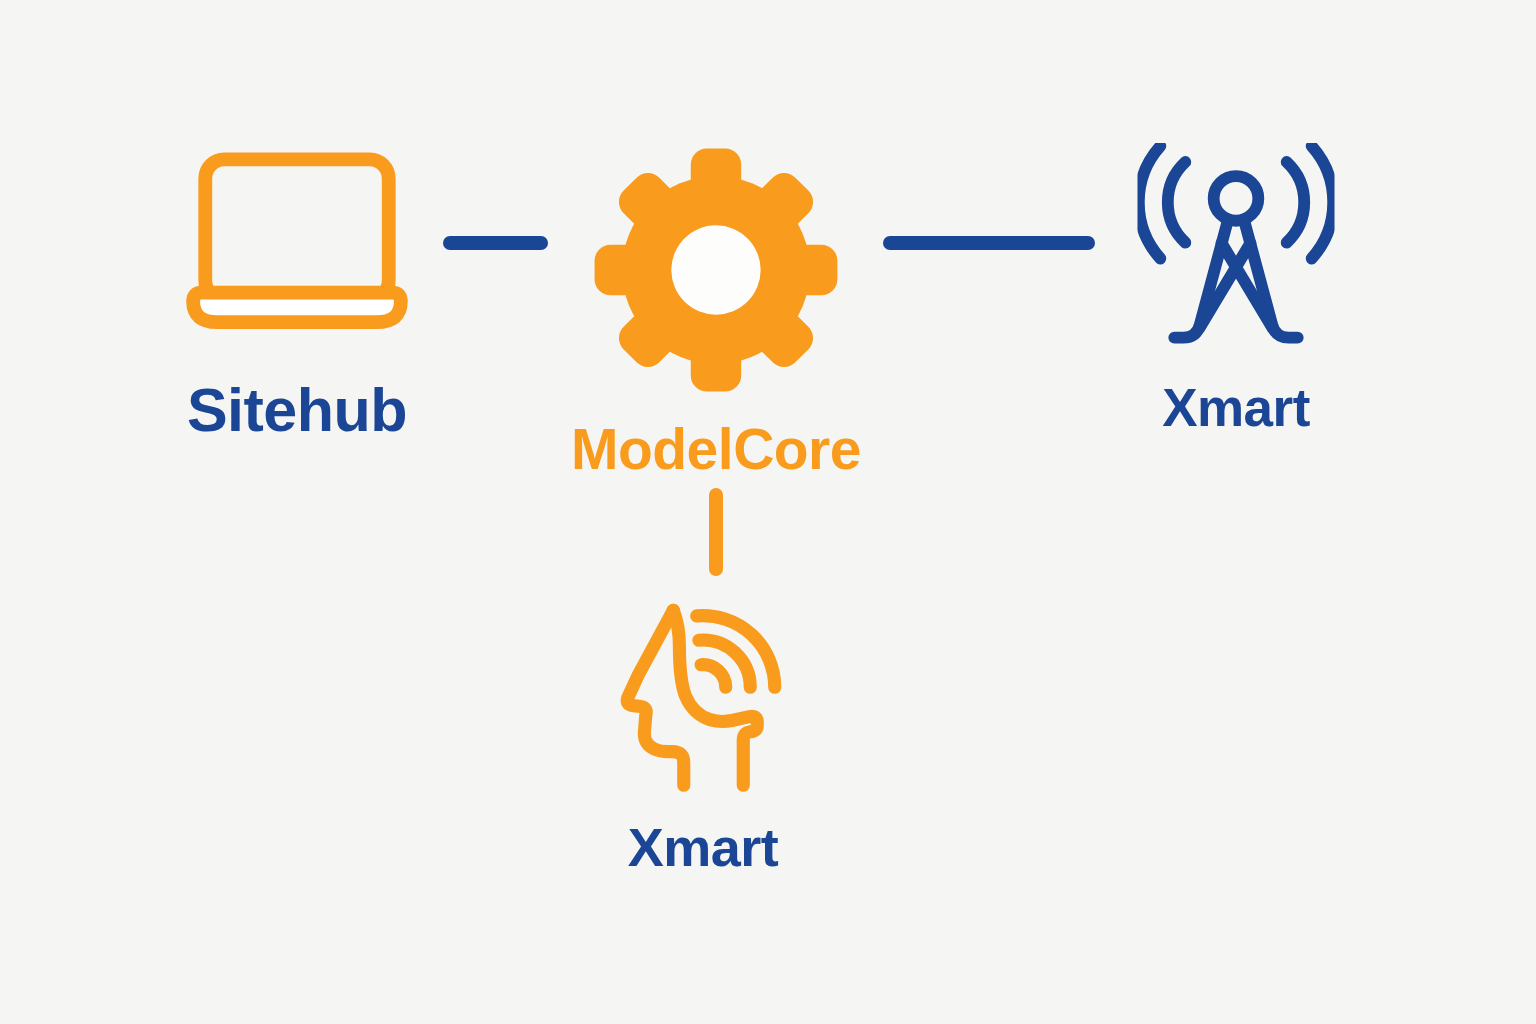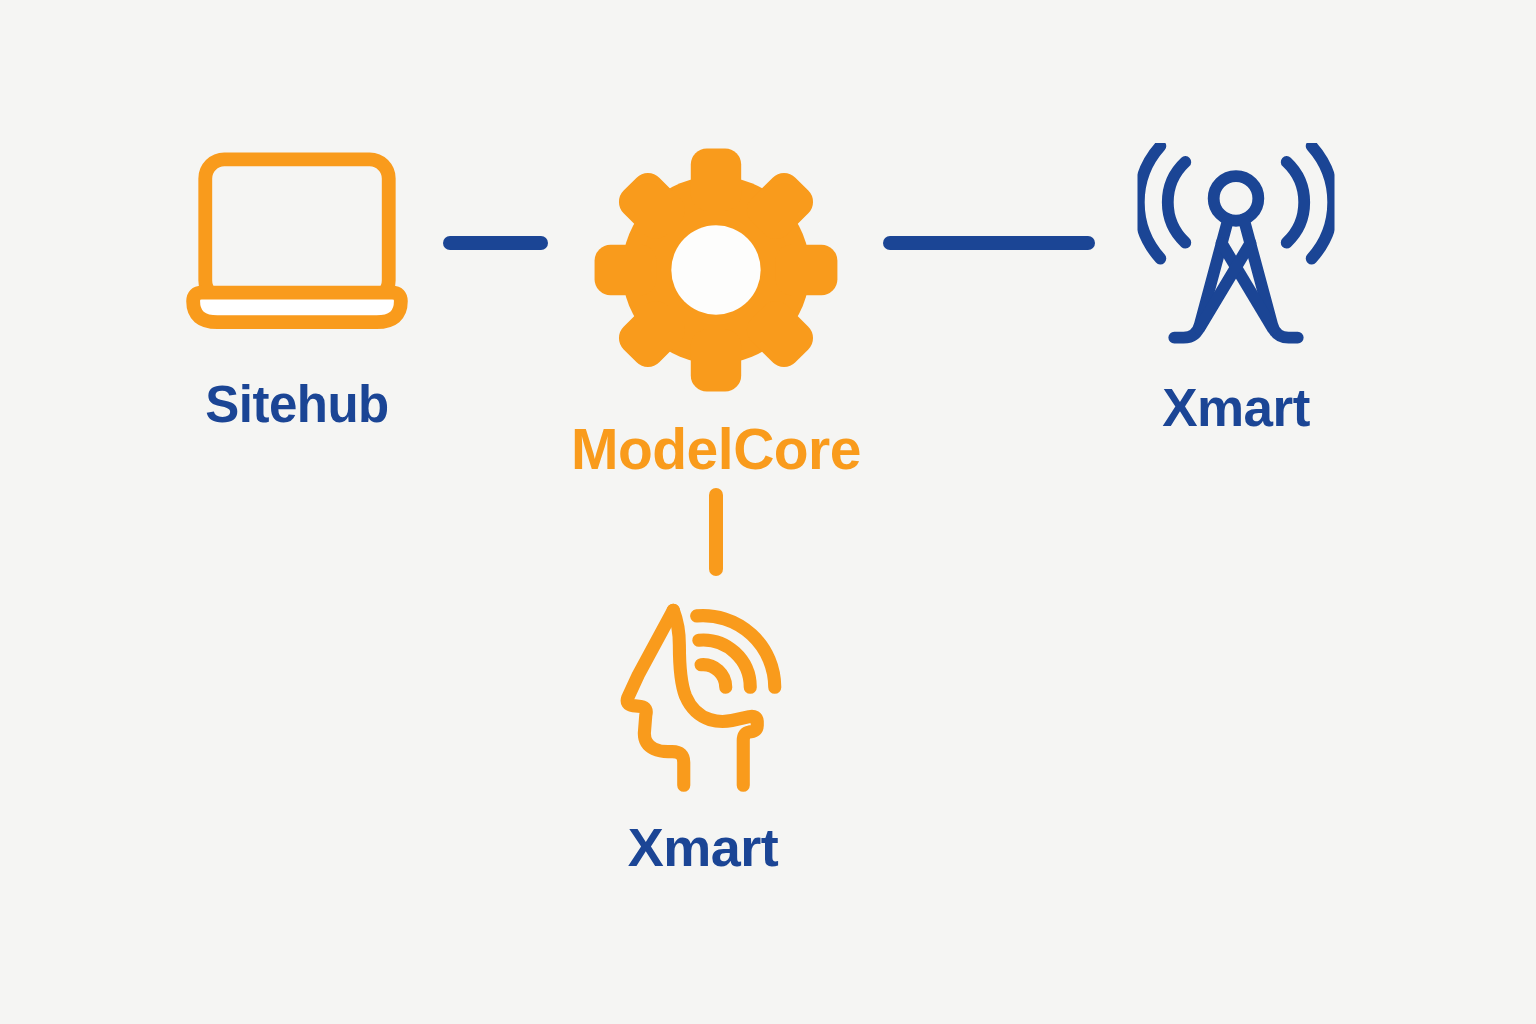--- a/index.html
+++ b/index.html
@@ -48,21 +48,21 @@
   }
   .connector-blue   { background: var(--blue, #1b4595); }
   .connector-orange { background: var(--orange, #f99b1c); }
 
   
   #node-sitehub     { left: 297px;  top: 150px; }
   #node-modelcore   { left: 716px;  top: 144px; }
   #node-xmart-radio { left: 1236px; top: 143px; }
   #node-xmart       { left: 703px;  top: 603px; }
 
-  #node-sitehub .node-label     { margin-top: 40px; font-size: 51px; }
+  #node-sitehub .node-label     { margin-top: 40px; font-size: 61px; }
   #node-modelcore .node-label   { margin-top: 20px; font-size: 57px; }
   #node-xmart-radio .node-label { margin-top: 26px; font-size: 53px; }
   #node-xmart .node-label       { margin-top: 20px; font-size: 54px; }
 
   #connector-left     { left: 443px; top: 236px; width: 105px; height: 14px; }
   #connector-right    { left: 883px; top: 236px; width: 212px; height: 14px; }
   #connector-vertical { left: 709px; top: 488px; width: 14px;  height: 88px; }
 </style>
 </head>
 <body>

